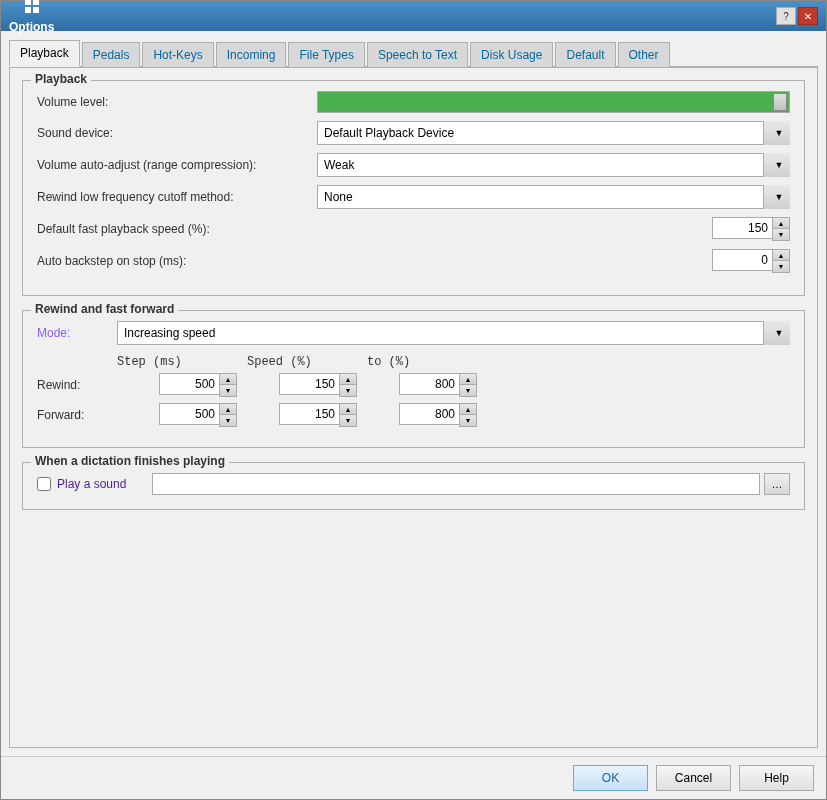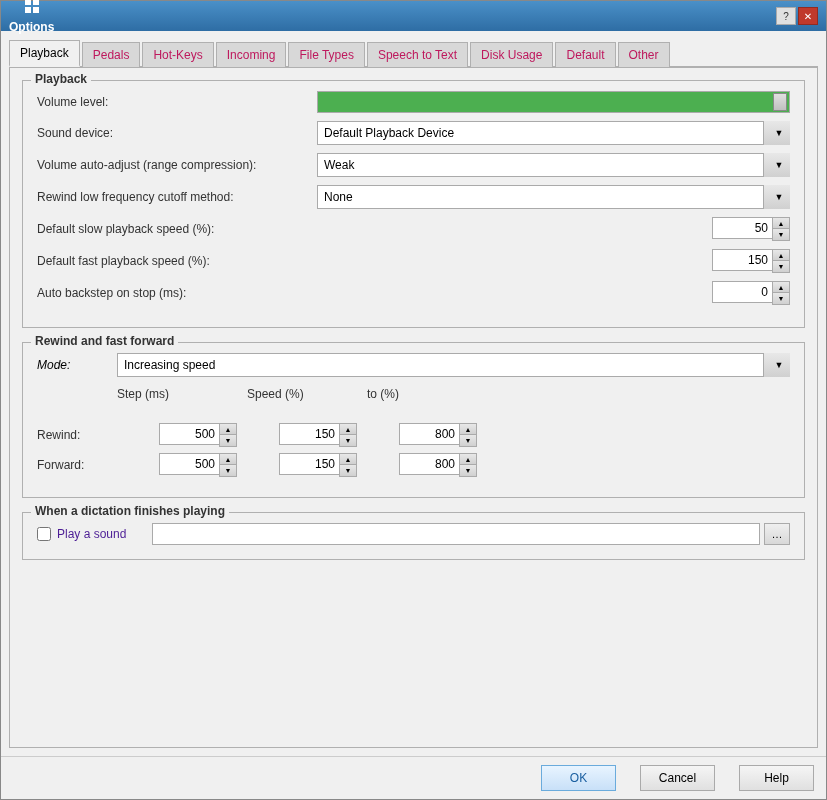--- a/index.html
+++ b/index.html
@@ -84,21 +84,21 @@
     }
 
     .tab {
       padding: 5px 10px;
       border: 1px solid #b0b0b0;
       border-bottom: none;
       background: #d8d8d8;
       cursor: pointer;
       margin-right: 2px;
       font-size: 12px;
-      color: #be185d;
+      color: #0369a1;
       position: relative;
       top: 1px;
     }
 
     .tab.active {
       background: #f0f0f0;
       border-bottom: 2px solid #f0f0f0;
       color: #000;
       font-weight: normal;
       z-index: 1;
@@ -250,22 +250,23 @@
       line-height: 1;
     }
 
     .spinner-btn:last-child {
       border-bottom: none;
     }
 
     .rewind-header-row {
       display: flex;
       align-items: center;
-      margin-bottom: 22px;
+      margin-bottom: 4px;
       padding-left: 80px;
+      font-family: Liberation Mono, monospace;
     }
 
     .rewind-col-header {
       color: #333;
       font-size: 12px;
     }
 
     .rewind-col-step { width: 120px; text-align: left; padding-left: 0; }
     .rewind-col-speed { width: 120px; text-align: left; padding-left: 10px; }
     .rewind-col-to { width: 120px; text-align: left; padding-left: 10px; }
@@ -315,21 +316,21 @@
       font-size: 11px;
       display: flex;
       align-items: center;
       justify-content: center;
     }
 
     
     .footer {
       display: flex;
       justify-content: flex-end;
-      gap: 24px;
+      gap: 8px;
       padding: 8px 12px;
       background: #f0f0f0;
       border-top: 1px solid #ccc;
     }
 
     .footer-btn {
       width: 75px;
       height: 26px;
       border: 1px solid #aaa;
       cursor: pointer;
@@ -361,22 +362,21 @@
 
     
     .mode-row {
       display: flex;
       align-items: center;
       margin-bottom: 10px;
     }
 
     .mode-label {
       min-width: 80px;
-      color: #000000;
-      font-style: italic;
+      color: #8b5cf6;
     }
 
     
     .win-icon {
       width: 16px;
       height: 16px;
     }
   </style>
 </head>
 <body>
@@ -459,32 +459,20 @@
               <select class="select-control">
                 <option>None</option>
                 <option>Low</option>
                 <option>Medium</option>
                 <option>High</option>
               </select>
             </div>
           </div>
         </div>
 
-        <div class="form-row">
-          <span class="form-label">Default slow playback speed (%):</span>
-          <div class="form-control-area">
-            <div class="spinner-wrapper">
-              <input type="text" class="spinner-input" value="50" style="">
-              <div class="spinner-buttons">
-                <button class="spinner-btn">▲</button>
-                <button class="spinner-btn">▼</button>
-              </div>
-            </div>
-          </div>
-        </div>
 
         <div class="form-row">
           <span class="form-label">Default fast playback speed (%):</span>
           <div class="form-control-area">
             <div class="spinner-wrapper">
               <input type="text" class="spinner-input" value="150" style="">
               <div class="spinner-buttons">
                 <button class="spinner-btn">▲</button>
                 <button class="spinner-btn">▼</button>
               </div>

